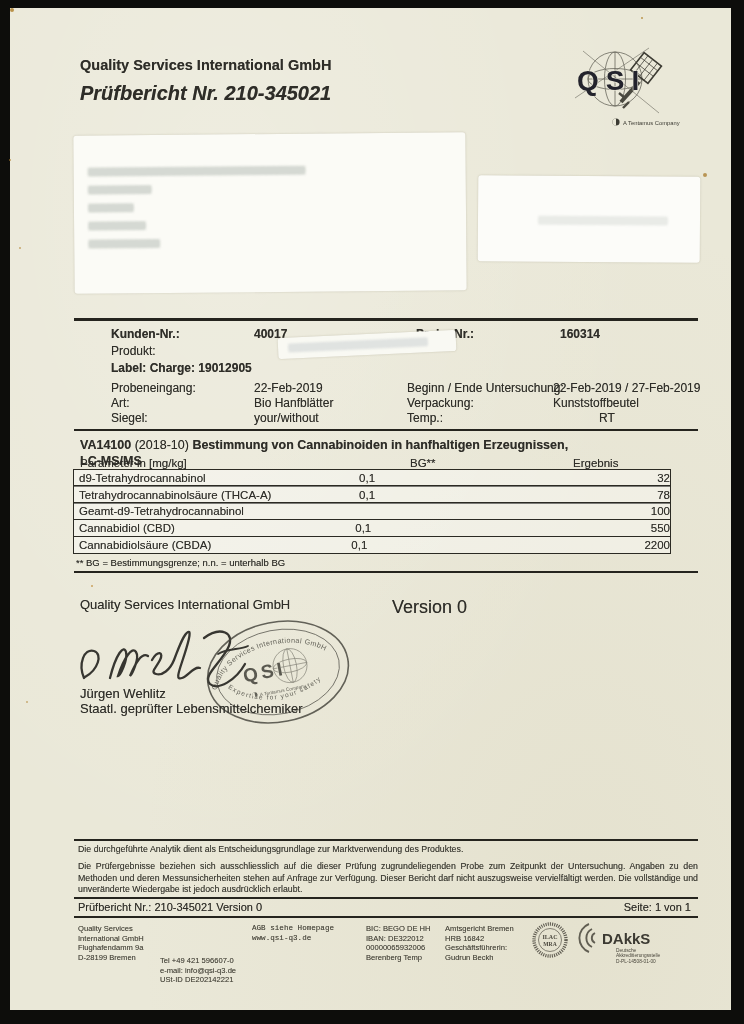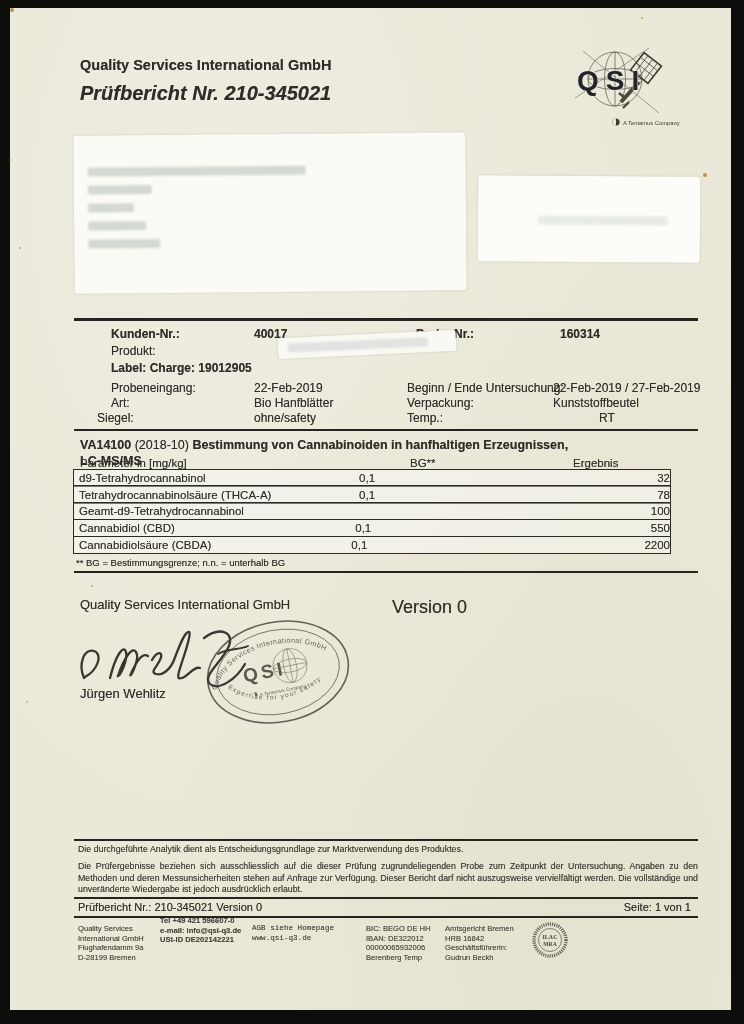--- a/index.html
+++ b/index.html
@@ -123,22 +123,22 @@
   <div class="abs txt meta" style="left:70px;top:373px;">Probeneingang:</div>
   <div class="abs txt meta" style="left:213px;top:373px;">22-Feb-2019</div>
   <div class="abs txt meta" style="left:366px;top:373px;">Beginn / Ende Untersuchung:</div>
   <div class="abs txt meta" style="left:512px;top:373px;">22-Feb-2019 / 27-Feb-2019</div>
 
   <div class="abs txt meta" style="left:70px;top:388px;">Art:</div>
   <div class="abs txt meta" style="left:213px;top:388px;">Bio Hanfblätter</div>
   <div class="abs txt meta" style="left:366px;top:388px;">Verpackung:</div>
   <div class="abs txt meta" style="left:512px;top:388px;">Kunststoffbeutel</div>
 
-  <div class="abs txt meta" style="left:56px;top:403px;">Siegel:</div>
-  <div class="abs txt meta" style="left:213px;top:403px;">ohne/safety</div>
+  <div class="abs txt meta" style="left:70px;top:403px;">Siegel:</div>
+  <div class="abs txt meta" style="left:213px;top:403px;">your/without</div>
   <div class="abs txt meta" style="left:366px;top:403px;">Temp.:</div>
   <div class="abs txt meta" style="left:540px;top:403px;margin-left:18px;">RT</div>
 
   <div class="hline" style="left:64px;top:421px;width:624px;height:2.4px;"></div>
 
   <div class="abs txt" style="left:70px;top:430px;font-size:12.5px;">
     <span class="b">VA14100</span>
     <span>(2018-10)</span>
     <span class="b">Bestimmung von Cannabinoiden in hanfhaltigen Erzeugnissen,</span>
   </div>
@@ -219,37 +219,38 @@
       <text x="40" y="60" font-size="19" font-weight="bold" letter-spacing="3.5" fill="#3b3a33" stroke="#eae8d8" stroke-width="0.8" paint-order="stroke" font-family="Liberation Sans, sans-serif">QSI</text>
       <g>
         <circle cx="48" cy="74" r="2.6" fill="#45443c"></circle>
         <path d="M48 71.4 A2.6 2.6 0 0 0 48 76.6 Z" fill="#eae8d8"></path>
       </g>
       <text x="53" y="76.5" font-size="4.8" fill="#45443c" font-family="Liberation Sans, sans-serif">A Tentamus Company</text>
     </svg>
   </div>
 
   <div class="abs txt" style="left:70px;top:678px;font-size:13px;">Jürgen Wehlitz</div>
+  <div class="abs txt" style="left:70px;top:693px;font-size:13px;">Staatl. geprüfter Lebensmittelchemiker</div>
 
   <div class="hline" style="left:64px;top:831px;width:624px;height:1.6px;"></div>
   <div class="abs txt" style="left:68px;top:836px;font-size:8.8px;color:#3c3b33;">Die durchgeführte Analytik dient als Entscheidungsgrundlage zur Marktverwendung des Produktes.</div>
   <div class="abs txt just" style="left:68px;top:853px;width:620px;font-size:8.8px;line-height:11.5px;color:#3c3b33;">Die Prüfergebnisse beziehen sich ausschliesslich auf die dieser Prüfung zugrundeliegenden Probe zum Zeitpunkt der Untersuchung. Angaben zu den Methoden und deren Messunsicherheiten stehen auf Anfrage zur Verfügung. Dieser Bericht darf nicht auszugsweise vervielfältigt werden. Die vollständige und unveränderte Wiedergabe ist jedoch ausdrücklich erlaubt.</div>
 
   <div class="hline" style="left:64px;top:889px;width:624px;height:1.6px;"></div>
   <div class="abs txt" style="left:68px;top:893px;font-size:11px;">Prüfbericht Nr.: 210-345021 Version 0</div>
   <div class="abs txt" style="right:40px;top:893px;font-size:11px;">Seite: 1 von 1</div>
   <div class="hline" style="left:64px;top:908px;width:624px;height:1.6px;"></div>
 
   <div class="fcol" style="left:68px;top:916px;">
     <div>Quality Services</div>
     <div>International GmbH</div>
     <div>Flughafendamm 9a</div>
     <div>D-28199 Bremen</div>
   </div>
-  <div class="fcol" style="left:150px;top:908px;font-weight:bold;">
+  <div class="fcol" style="left:150px;top:948px;">
     <div>Tel +49 421 596607-0</div>
     <div>e-mail: info@qsi-q3.de</div>
     <div>USt-ID DE202142221</div>
   </div>
   <div class="fcol" style="left:242px;top:916px;font-family:Liberation Mono, monospace;">
     <div>AGB siehe Homepage</div>
     <div>www.qsi-q3.de</div>
   </div>
   <div class="fcol" style="left:356px;top:916px;">
     <div>BIC: BEGO DE HH</div>
@@ -266,14 +267,27 @@
 
   <div class="abs" style="left:522px;top:914px;width:36px;height:36px;">
     <svg width="36" height="36" viewBox="0 0 36 36">
       <circle cx="18" cy="18" r="16" fill="none" stroke="#4a473d" stroke-width="3.4" stroke-dasharray="1.1 1.1" opacity="0.85"></circle>
       <circle cx="18" cy="18" r="11.5" fill="none" stroke="#4a473d" stroke-width="0.8" opacity="0.8"></circle>
       <text x="18" y="16.5" font-size="6" font-weight="bold" text-anchor="middle" fill="#4a473d" font-family="Liberation Serif, serif">ILAC</text>
       <text x="18" y="24" font-size="5.6" font-weight="bold" text-anchor="middle" fill="#4a473d" font-family="Liberation Serif, serif">MRA</text>
     </svg>
   </div>
 
+  <div class="abs" style="left:562px;top:912px;width:130px;height:48px;">
+    <svg width="130" height="48" viewBox="0 0 130 48">
+      <g stroke="#4a473d" fill="none" stroke-width="1.9" opacity="0.85">
+        <path d="M17 4 A 15 15 0 0 0 17 32"></path>
+        <path d="M20 9 A 10 10 0 0 0 20 27"></path>
+        <path d="M23 13 A 5.5 5.5 0 0 0 23 23"></path>
+      </g>
+      <text x="30" y="24" font-size="15" font-weight="bold" fill="#3c3a32" font-family="Liberation Sans, sans-serif">DAkkS</text>
+      <text x="44" y="31.5" font-size="4.8" fill="#4a473d" font-family="Liberation Sans, sans-serif">Deutsche</text>
+      <text x="44" y="37" font-size="4.8" fill="#4a473d" font-family="Liberation Sans, sans-serif">Akkreditierungsstelle</text>
+      <text x="44" y="42.5" font-size="4.8" fill="#4a473d" font-family="Liberation Sans, sans-serif">D-PL-14508-01-00</text>
+    </svg>
+  </div>
 
 </div>
 
 </body></html>

